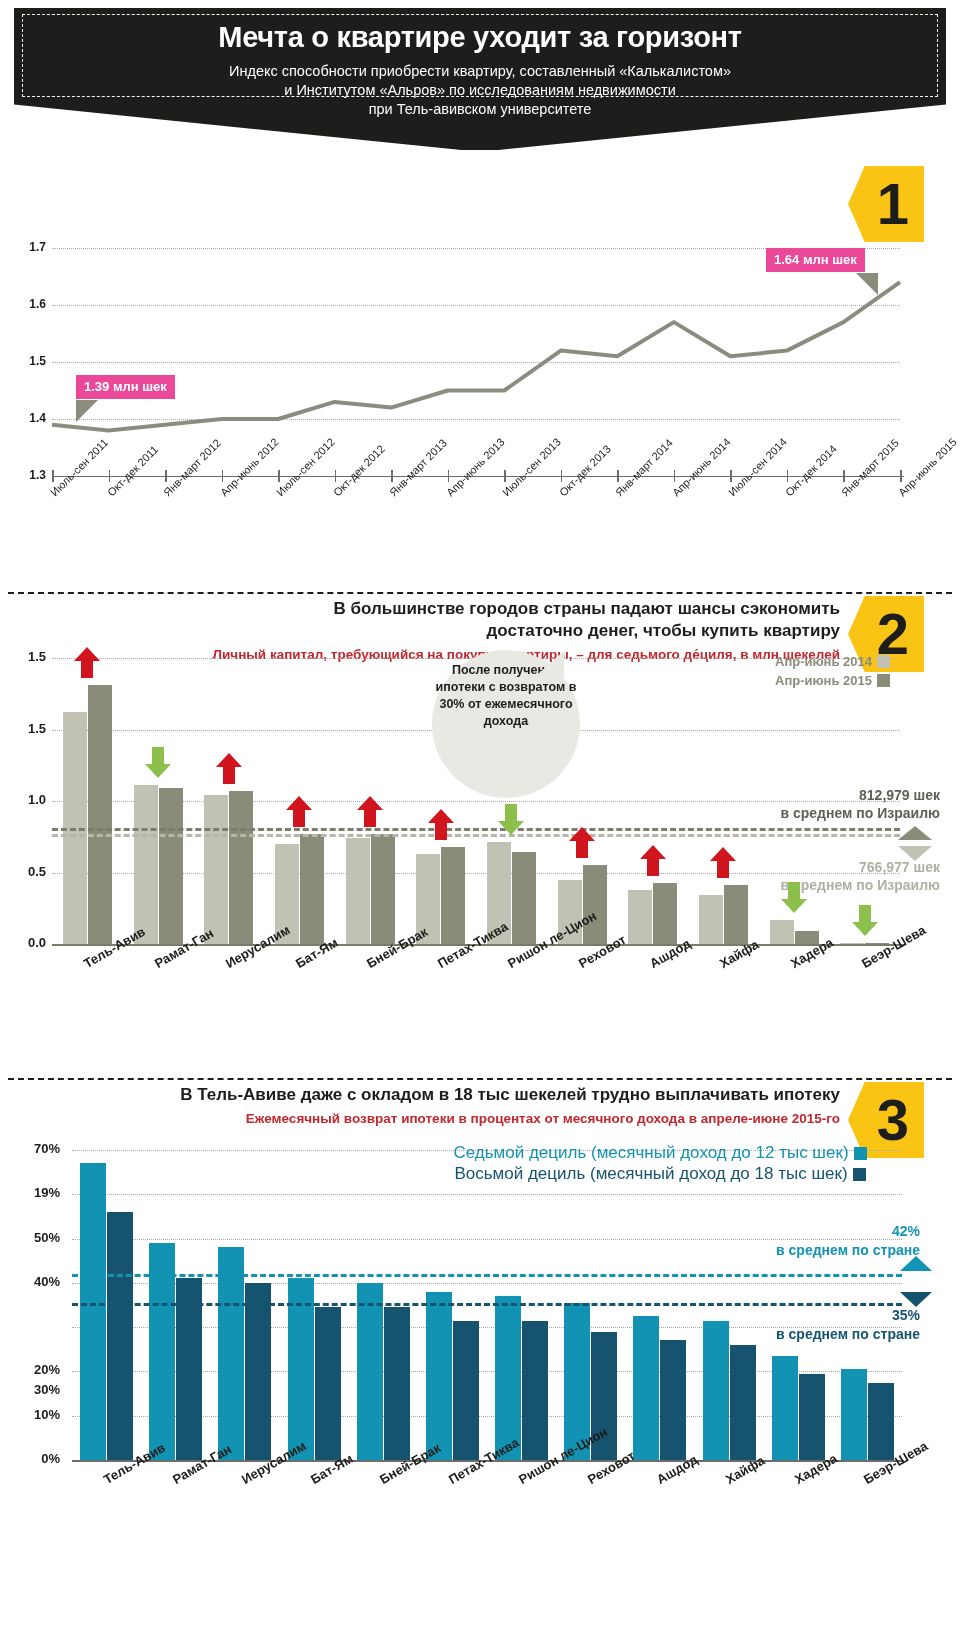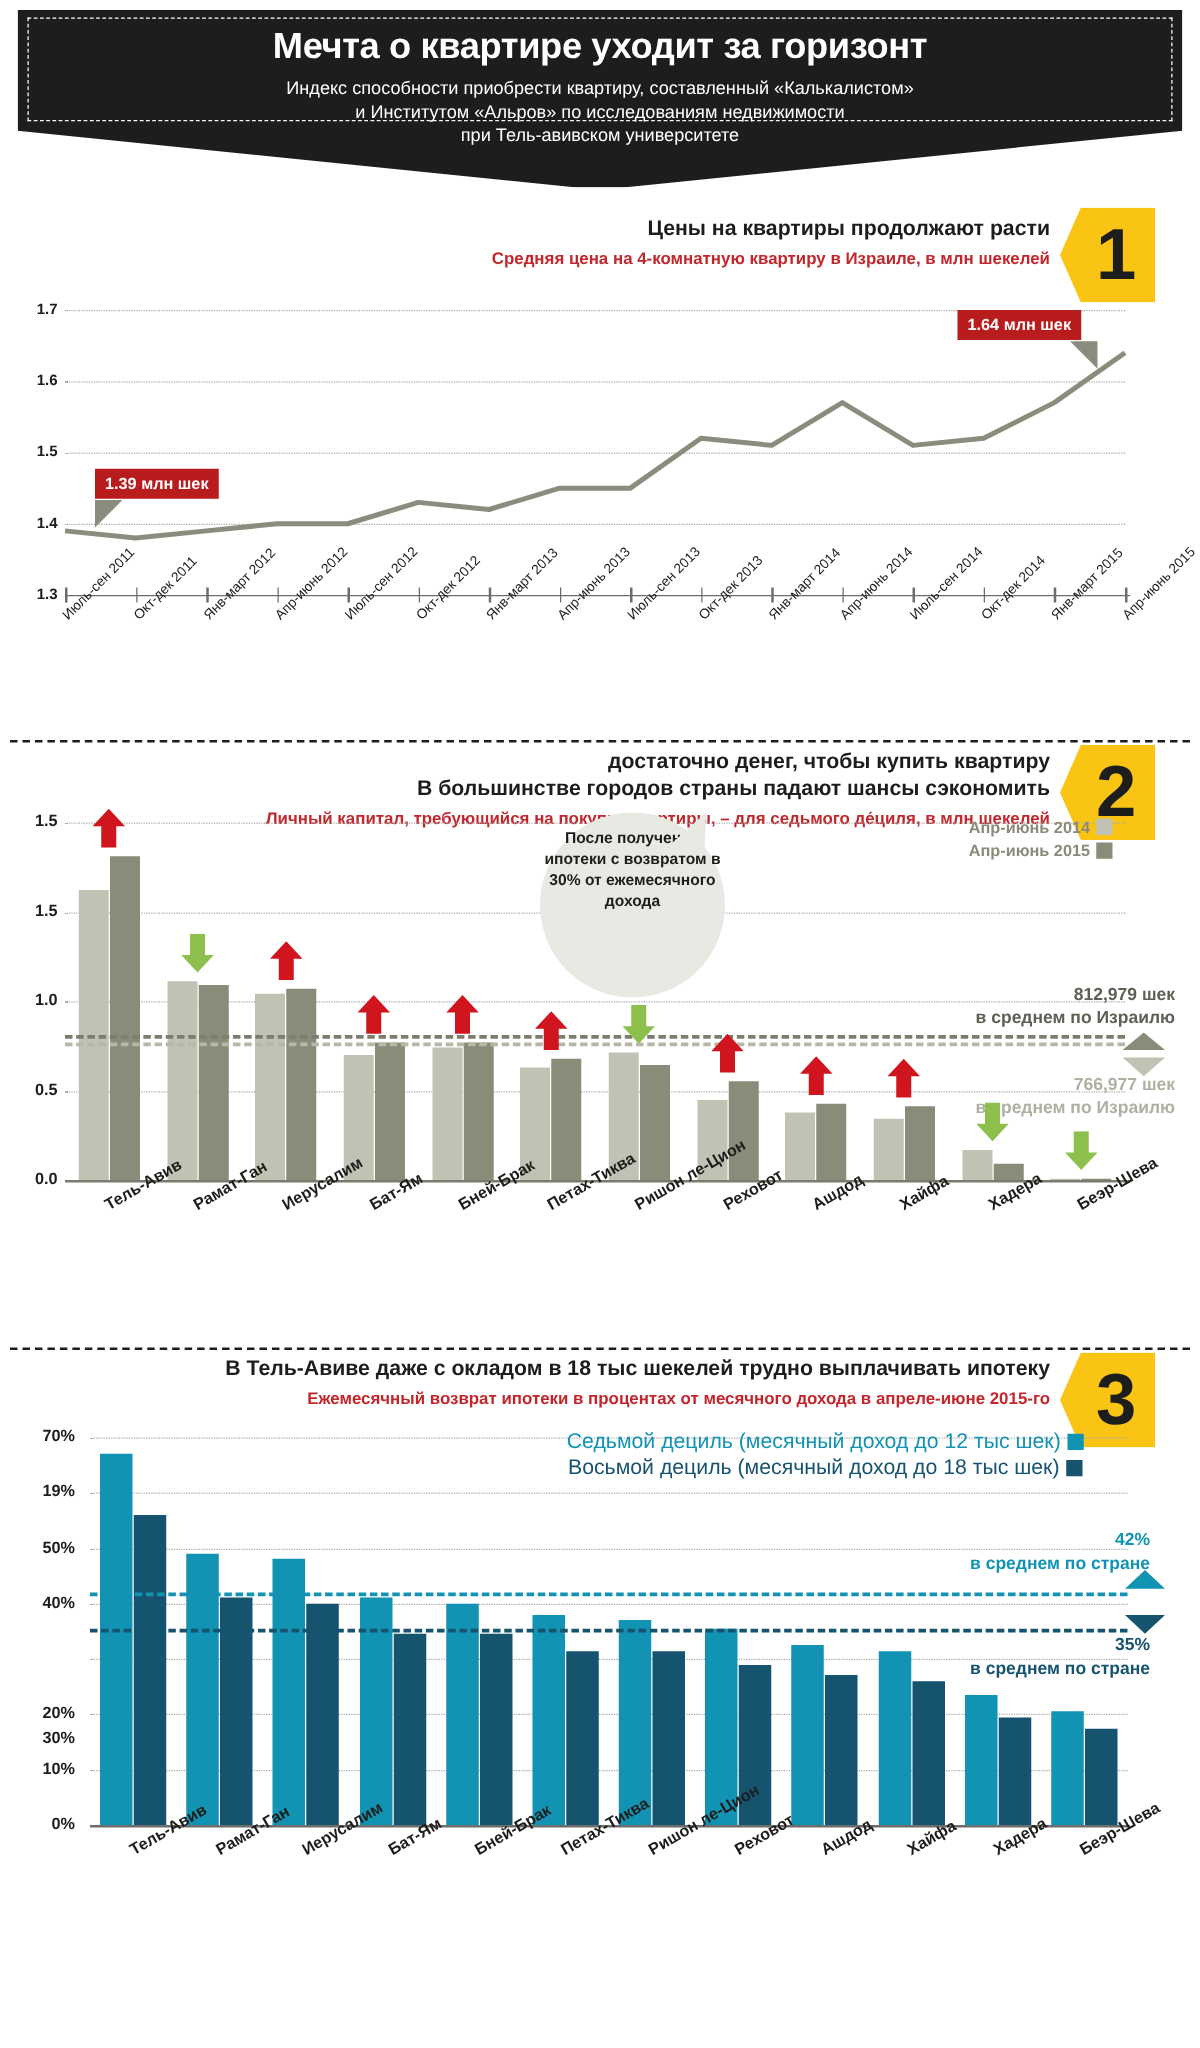--- a/index.html
+++ b/index.html
@@ -142,21 +142,21 @@
   .big-pct {
     position: absolute;
     left: 140px; top: 244px;
     font-size: 68px;
     font-weight: bold;
     color: #d81f26;
     letter-spacing: -2px;
   }
   .callout {
     position: absolute;
-    background: #b91c1c;
+    background: #ec4899;
     color: #ffffff;
     font-size: 13px;
     font-weight: bold;
     padding: 4px 8px 5px 8px;
     white-space: nowrap;
   }
   .callout-tail {
     position: absolute;
     width: 0; height: 0;
   }
@@ -302,24 +302,20 @@
     <div class="header-bg"></div>
     <div class="header-dash"></div>
     <div class="header-inner">
       <div class="header-title">Мечта о квартире уходит за горизонт</div>
       <div class="header-sub">Индекс способности приобрести квартиру, составленный «Калькалистом»</div>
       <div class="header-sub" style="margin-top:0">и Институтом «Альров» по исследованиям недвижимости</div>
       <div class="header-sub" style="margin-top:0">при  Тель-авивском университете</div>
     </div>
   </div>
 
-  <div class="sect-head" style="left:300px; top:172px; width:540px;">
-    <div class="sect-title">Цены на квартиры продолжают расти</div>
-    <div class="sect-sub">Средняя цена на 4-комнатную квартиру в Израиле, в млн шекелей</div>
-  </div>
   <div class="badge" style="left:848px; top:166px;">1</div>
 
   <div class="c1-plot" id="c1plot">
       <div class="gl" style="top:171.00000000000006px;"></div>
       <div class="gl" style="top:114px;"></div>
       <div class="gl" style="top:56.999999999999915px;"></div>
       <div class="gl" style="top:0px;"></div>
     </div>
   <div id="c1labels">
       <div class="c1-ylab" style="top:468px;">1.3</div>
@@ -369,22 +365,22 @@
 
   <div class="callout" style="left:76px; top:375px;">1.39 млн шек</div>
   <div class="callout-tail" style="left:76px; top:400px; border-top:22px solid #8c8c7e; border-right:22px solid transparent;"></div>
 
   <div class="callout" style="left:766px; top:248px;">1.64 млн шек</div>
   <div class="callout-tail" style="left:856px; top:273px; border-top:22px solid #8c8c7e; border-left:22px solid transparent;"></div>
 
   <div class="sect-divider" style="top:592px;"></div>
 
   <div class="sect-head" style="left:180px; top:598px; width:660px;">
+    <div class="sect-title">В большинстве городов страны падают шансы сэкономить</div>
     <div class="sect-title">достаточно денег, чтобы купить квартиру</div>
-    <div class="sect-title">В большинстве городов страны падают шансы сэкономить</div>
     <div class="sect-sub">Личный капитал, требующийся на покупку квартиры, – для седьмого де́циля, в млн шекелей</div>
   </div>
   <div class="badge" style="left:848px; top:596px;">2</div>
 
   <div class="c2-plot" id="c2plot">
       <div class="gl" style="top:214.5px;"></div>
       <div class="gl" style="top:143px;"></div>
       <div class="gl" style="top:71.5px;"></div>
       <div class="gl" style="top:0px;"></div>
       <div class="bar bar-a" style="left:10.833333333333336px; width:24px; height:231.66000000000003px; background:#c2c2b4;"></div>

